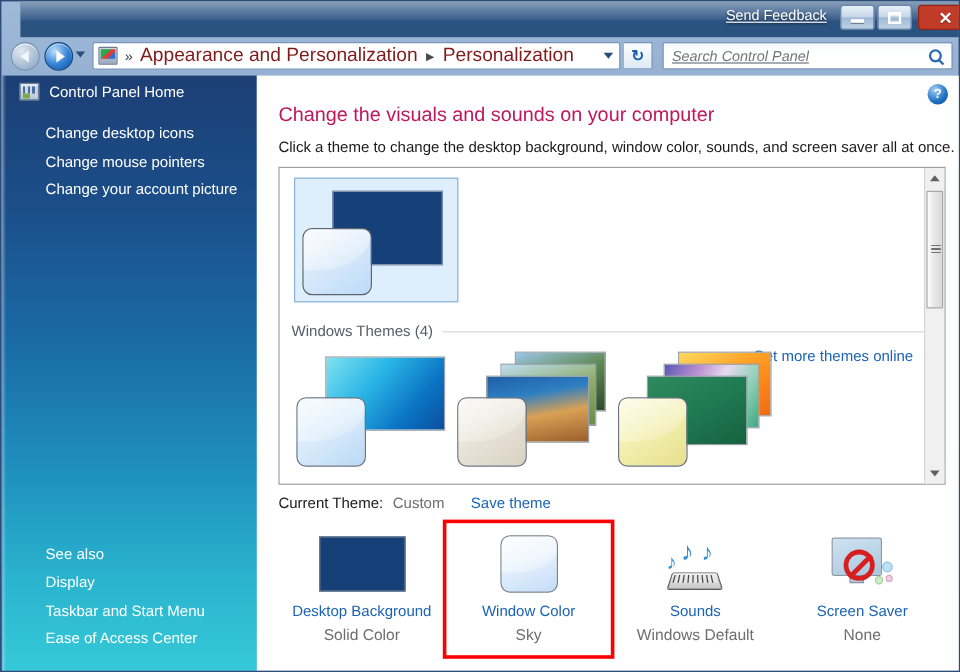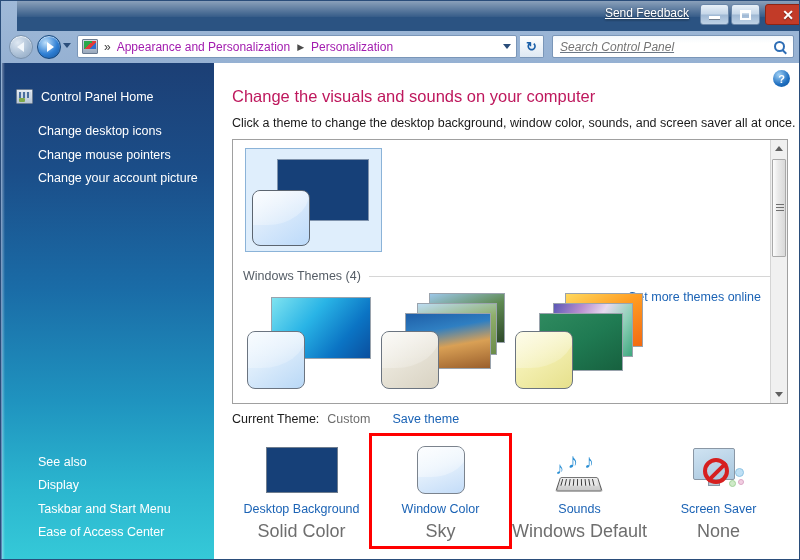--- a/index.html
+++ b/index.html
@@ -88,21 +88,21 @@
     width: 16px; height: 15px; margin-left: 4px; position: relative; flex: none;
     background: linear-gradient(180deg,#cfd8e4,#9aa9bd);
     border: 1px solid #6a7b91; border-radius: 1px;
   }
   #cp-icon:after {
     content:''; position:absolute; left:1px; top:1px; width:12px; height:8px;
     background: linear-gradient(135deg,#2aa84a 0%,#2aa84a 45%,#e03b3b 45%,#e03b3b 70%,#2f6fd0 70%);
   }
   .crumb-sep-dbl { color:#3c3c3c; font-size:12px; margin:0 4px 0 6px; }
   .crumb {
-    font-size: 12px; color: #a21caf; padding: 1px 2px; cursor: pointer;
+    font-size: 16px; color: #7f1d1d; padding: 1px 2px; cursor: pointer;
     white-space: nowrap;
   }
   .crumb-arrow {
     color: #4a4a4a; font-size: 9px; margin: 0 5px; user-select: none;
   }
   #addr-drop {
     margin-left: auto; margin-right: 5px; width:0;height:0;
     border-left:4px solid transparent;border-right:4px solid transparent;border-top:5px solid #2a4d7a;
     cursor: pointer;
   }
@@ -138,21 +138,21 @@
   
   #body {
     position: absolute; left: 1px; top: 62px; width: 798px; height: 496px;
     display: flex;
   }
   #sidebar {
     width: 212px; height: 100%;
     background: linear-gradient(180deg, #1c3f75 0%, #1b4e89 22%, #1a6ba6 45%,
                 #1f93bf 68%, #2bb6cf 86%, #35c9d8 100%);
     position: relative; flex: none;
-    padding-top: 24px;
+    padding-top: 4px;
   }
   #sidebar-edge {
     position:absolute; left:0; top:0; width:3px; height:100%;
     background: linear-gradient(90deg, rgba(255,255,255,0.35), rgba(255,255,255,0));
   }
   .side-home {
     display: flex; align-items: center; gap: 8px;
     padding: 2px 0 2px 14px; margin-bottom: 14px; cursor: pointer;
   }
   .side-home-icon {
@@ -294,21 +294,21 @@
   #options {
     position: absolute; left: 18px; top: 372px; width: 556px; height: 112px;
     display: flex;
   }
   .opt {
     flex: 1; display: flex; flex-direction: column; align-items: center;
     position: relative; cursor: pointer; padding-top: 6px;
   }
   .opt-icon { height: 58px; display:flex; align-items:center; justify-content:center; }
   .opt-title { font-size: 12.5px; color: #1b63b5; margin-top: 3px; }
-  .opt-sub { font-size: 18px; color: #6e6e6e; margin-top: 5px; }
+  .opt-sub { font-size: 13px; color: #6e6e6e; margin-top: 5px; }
   #opt-window-color {
     outline: 3px solid #ff0000; outline-offset: -1px;
     box-shadow: 0 0 0 1px #ffffff inset;
   }
   #ico-desktop {
     width: 72px; height: 46px; background: #164078; border: 1px solid #6f7d8e;
   }
   #ico-wincolor {
     width: 48px; height: 48px; border-radius: 8px; border: 1px solid #7b838d;
     background: linear-gradient(160deg,#f6fafe 0%, #e4f0fc 45%, #c3dcf8 100%);

